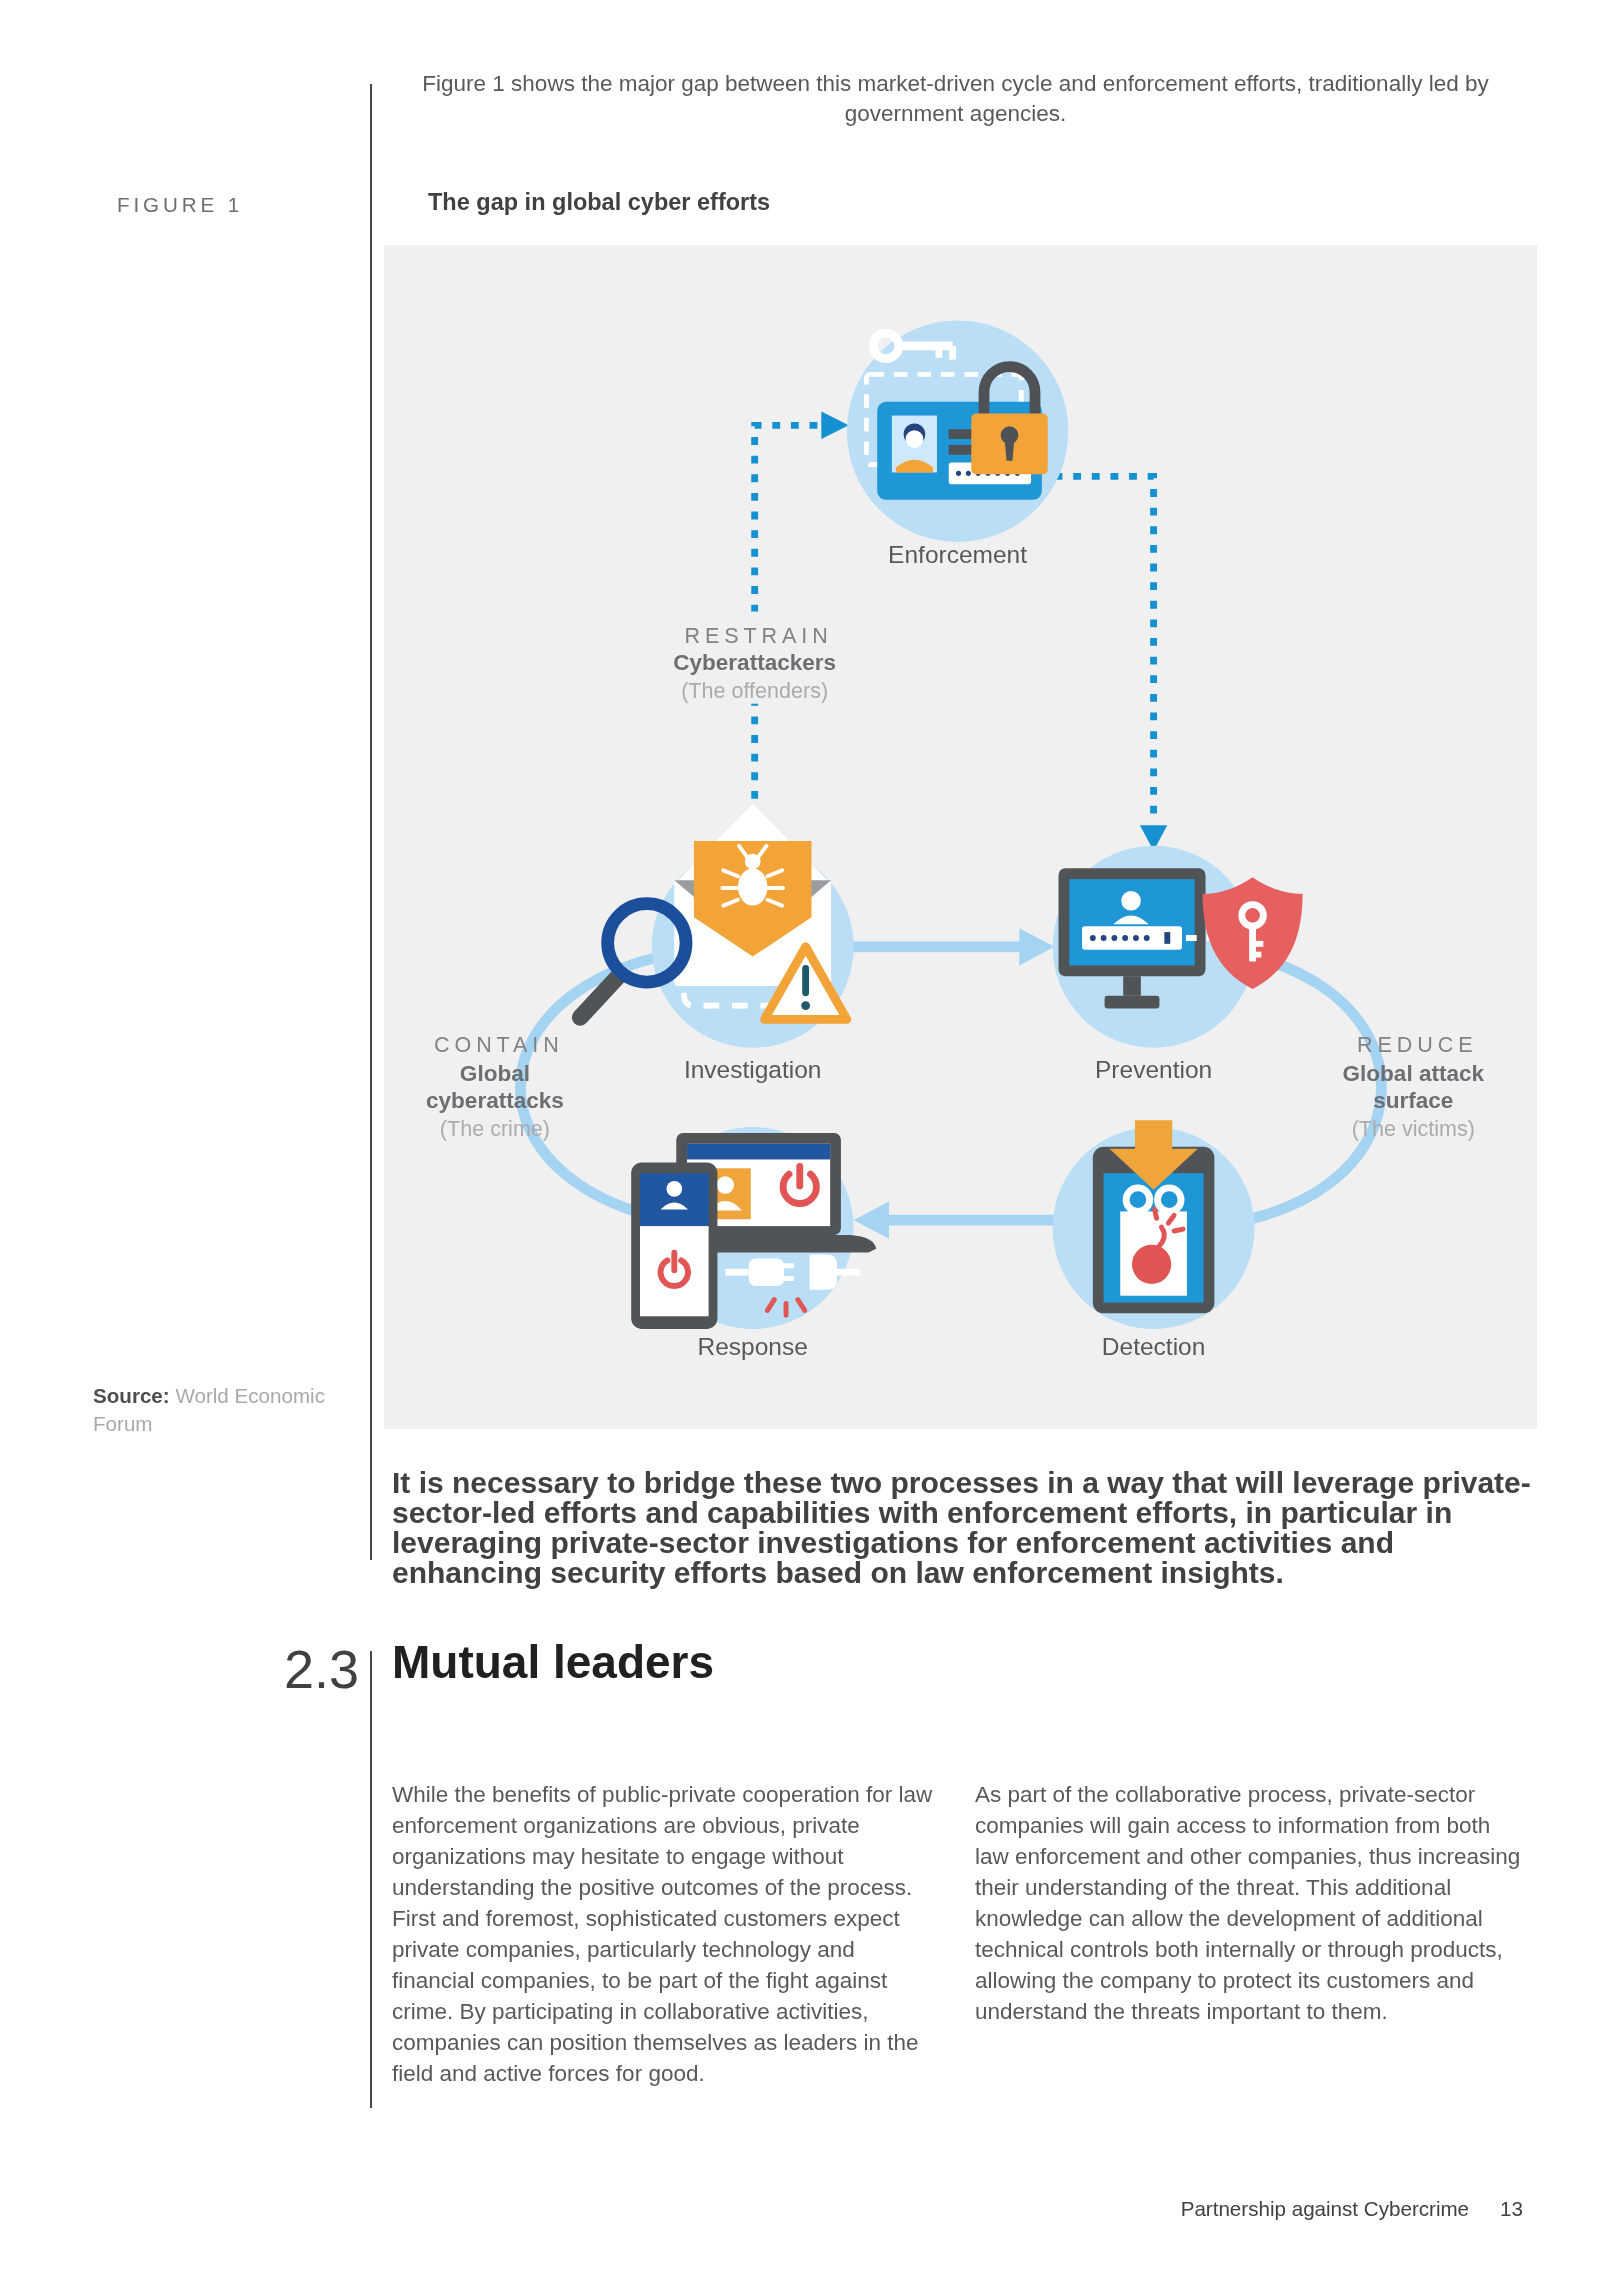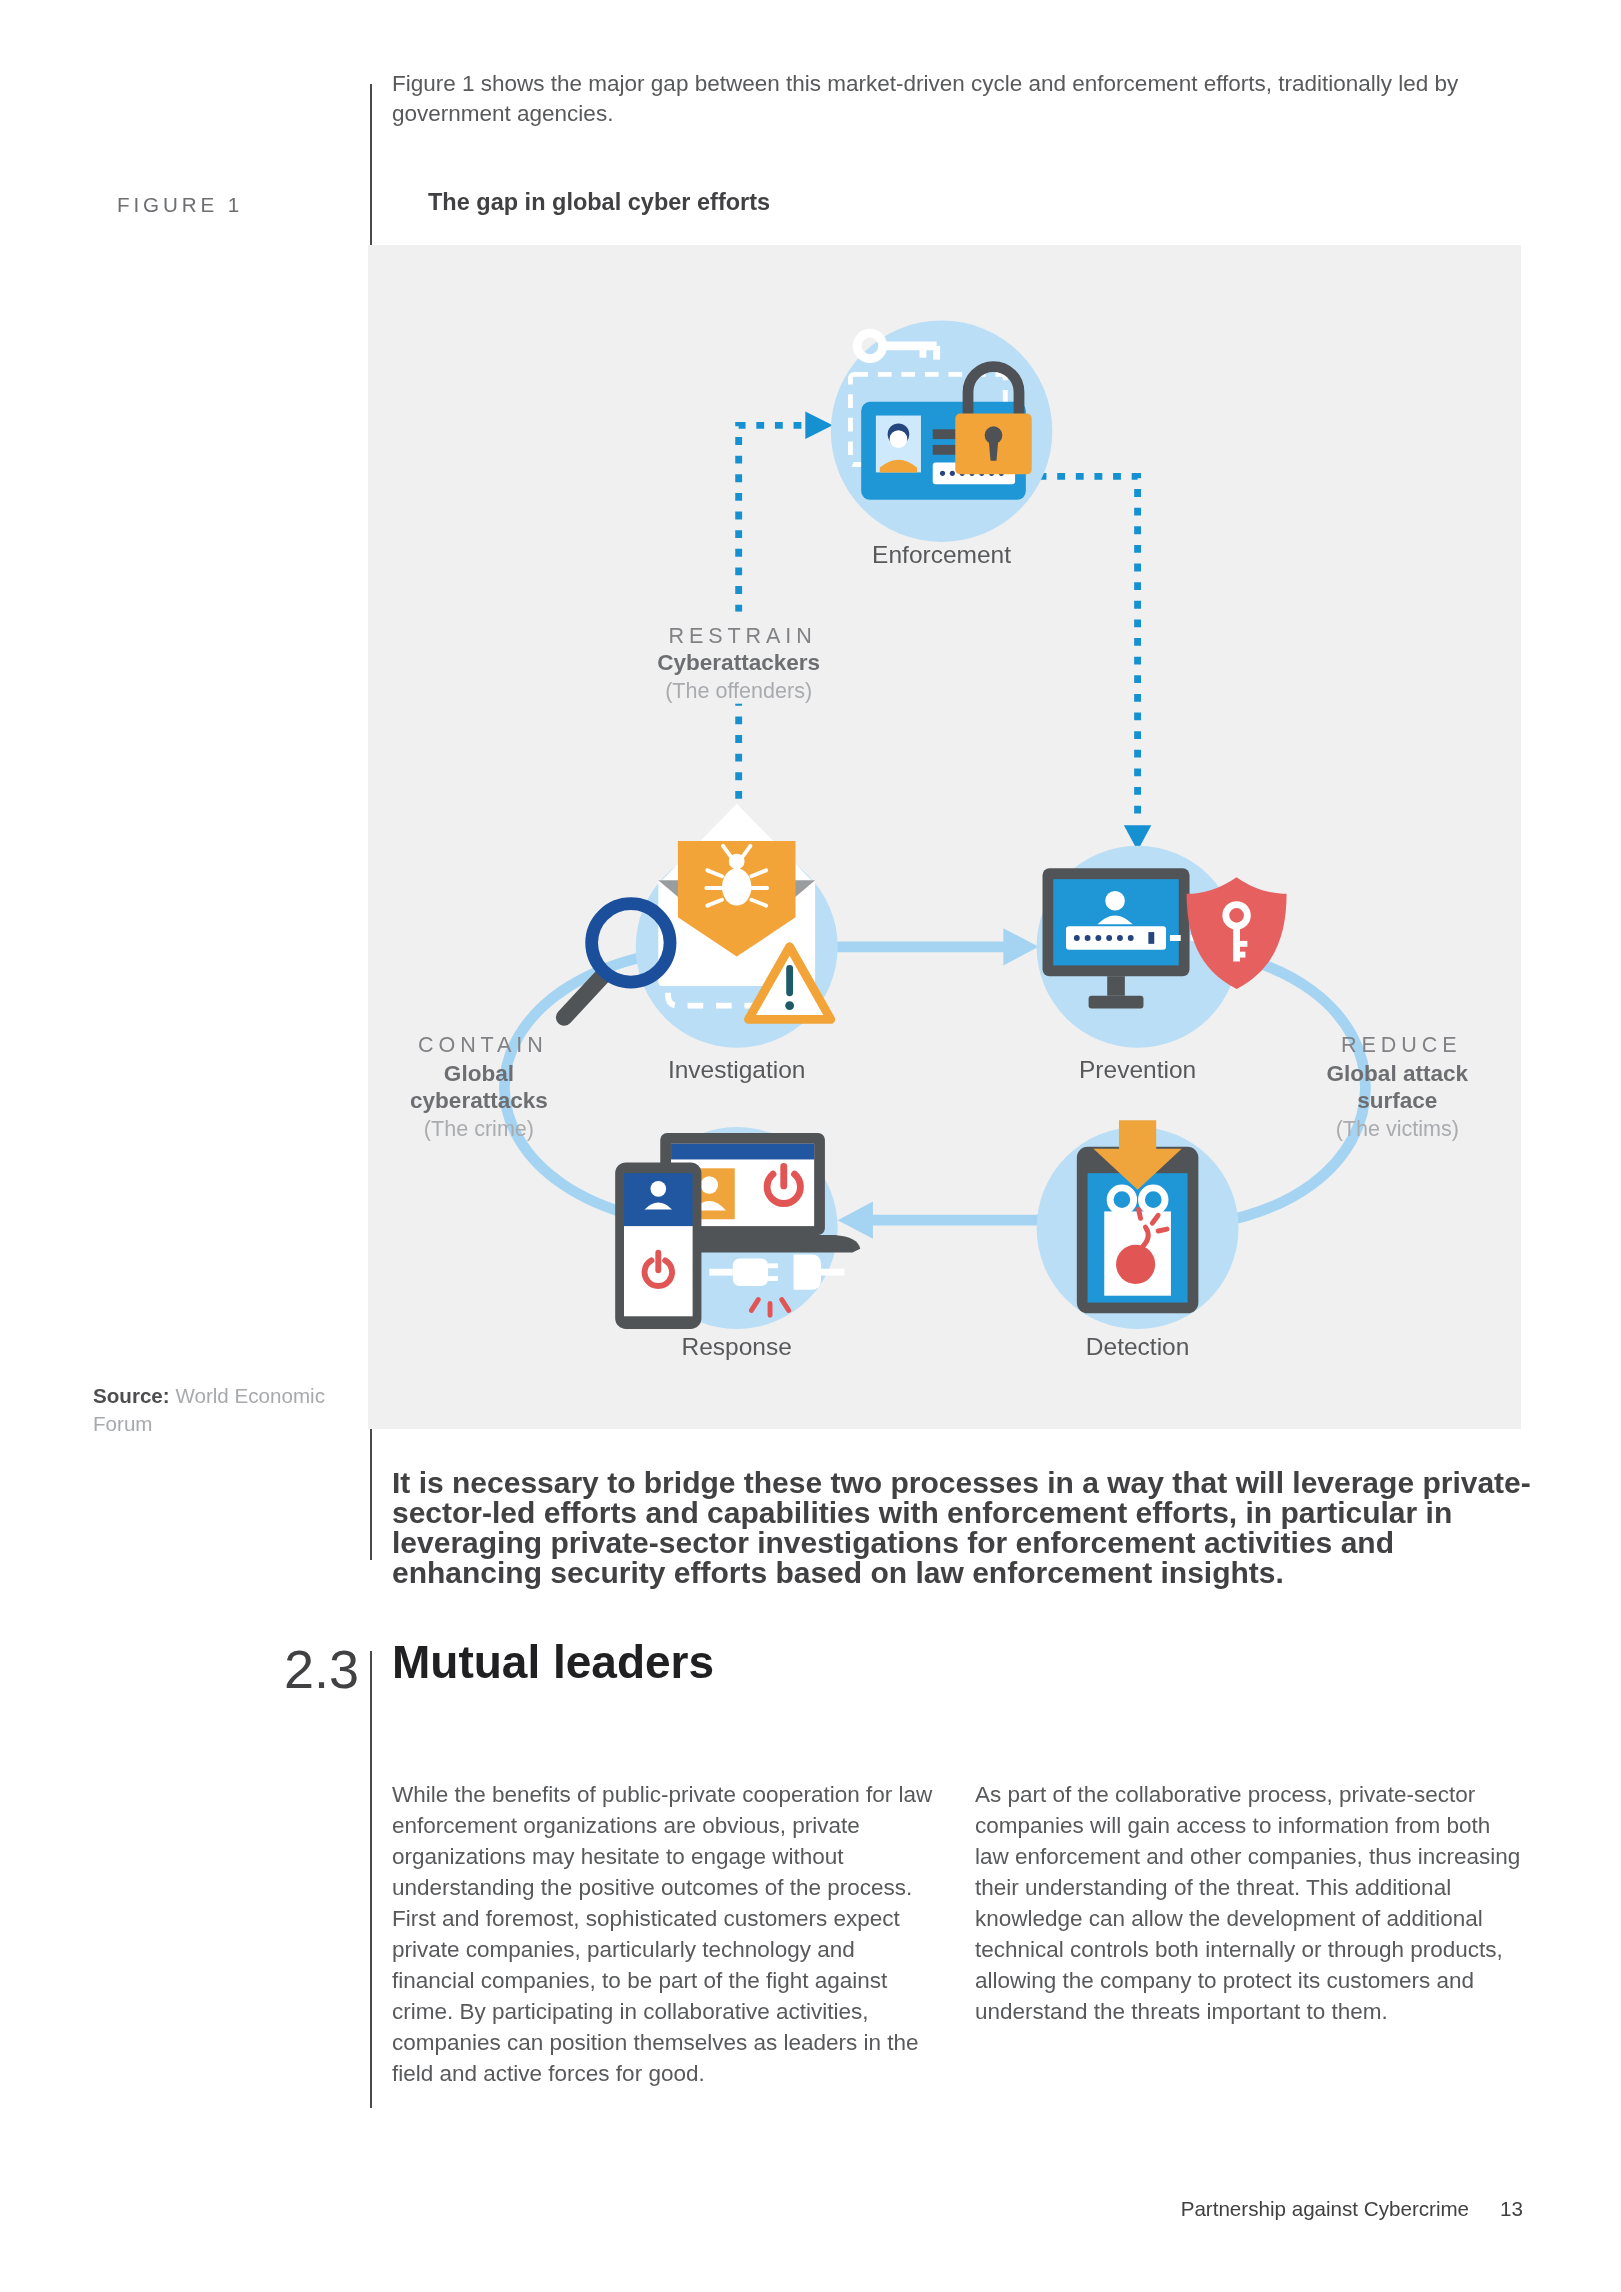--- a/index.html
+++ b/index.html
@@ -2,25 +2,25 @@
 <html><head>
 <meta charset="utf-8">
 <style>
   html,body{margin:0;padding:0;background:#ffffff;}
   .page{position:relative;width:1621px;height:2293px;background:#ffffff;
         font-family:"Liberation Sans",sans-serif;overflow:hidden;}
   .rule{position:absolute;width:2px;background:#4a4a4c;}
   #rule-a{left:370px;top:84px;height:1476px;}
   #rule-b{left:370px;top:1651px;height:457px;}
   .intro{position:absolute;left:392px;top:69px;width:1127px;
-         font-size:22.5px;line-height:30px;color:#58595b;}
+         font-size:22.5px;line-height:30px;color:#58595b;text-align:center;}
   .fig-label{position:absolute;left:117px;top:193px;width:248px;text-align:left;
              font-size:20.6px;letter-spacing:3.9px;color:#6d6e71;}
   .fig-title{position:absolute;left:392px;top:189px;font-size:23.5px;font-weight:bold;color:#414042;margin-left:36px;}
-  .figure-box{position:absolute;left:368px;top:245px;width:1153px;height:1184px;background:#f0f0f1;}
+  .figure-box{position:absolute;left:384px;top:245px;width:1153px;height:1184px;background:#f0f0f1;}
   .figure-box svg{display:block;width:1153px;height:1184px;}
   .source{position:absolute;left:93px;top:1382px;width:233px;
           font-size:20.6px;line-height:28px;color:#a7a9ac;}
   .source .src-label{font-weight:bold;color:#4d4d4f;}
   .bridge{position:absolute;left:392px;top:1468px;width:1152px;
           font-size:30px;line-height:30px;font-weight:bold;color:#414042;}
   .sec-num{position:absolute;left:106px;top:1638px;width:253px;text-align:right;
            font-size:54px;color:#414042;}
   .sec-title{position:absolute;left:392px;top:1635px;font-size:46px;font-weight:bold;color:#202022;}
   .col{position:absolute;top:1779px;font-size:22.5px;line-height:31px;color:#58595b;}

